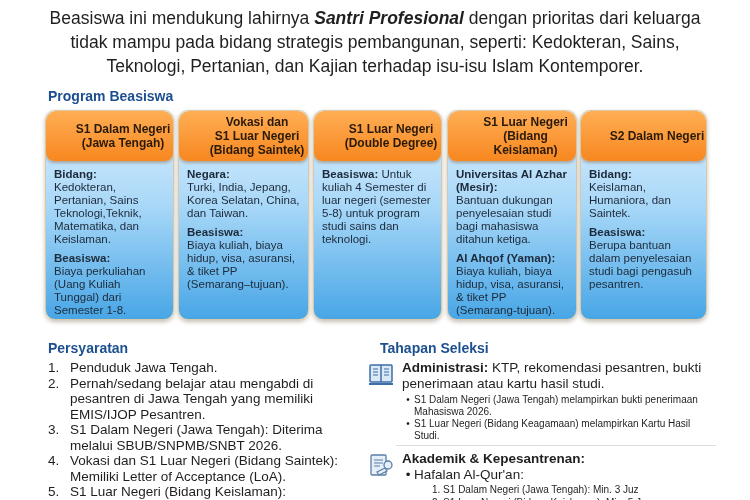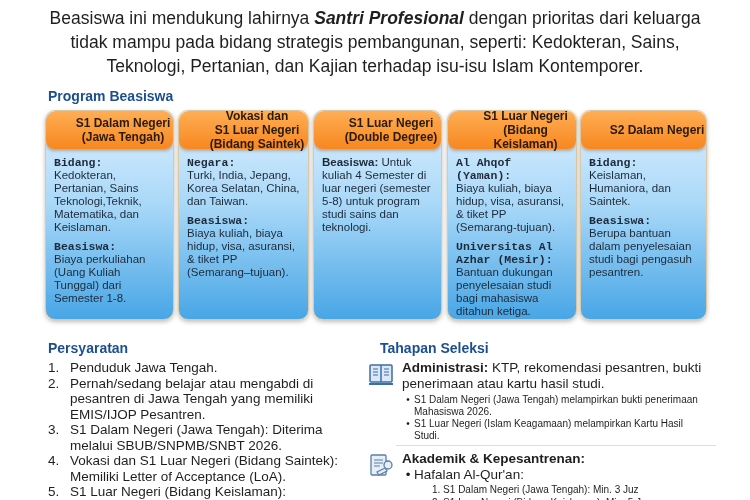--- a/index.html
+++ b/index.html
@@ -32,31 +32,31 @@
   }
   .cards { position:absolute; left:45px; top:110px; width:662px; height:212px; }
   .card {
     position:absolute; top:0; height:208px; border-radius:10px;
     background:linear-gradient(to bottom,#dcefff 0%,#a9d8f8 45%,#48a6e6 100%);
     box-shadow:0 2px 4px rgba(90,70,40,0.35);
     border:1px solid #d9c9a8;
     overflow:hidden;
   }
   .card-head {
-    height:38px; display:flex; align-items:center; justify-content:center;
+    height:50px; display:flex; align-items:center; justify-content:center;
     text-align:center; font-weight:bold; font-size:12px; line-height:14px; color:#2a1a0a;
     background:linear-gradient(to bottom,#ffae55 0%,#f7871f 100%);
     border-radius:10px 10px 8px 8px;
     box-shadow:0 2px 3px rgba(120,60,0,0.35);
     padding-left:27px;
   }
   .card-body {
     padding:7px 7px 0 8px; font-size:11.5px; line-height:13px; color:#1d2a3a;
   }
-  .card-body .lbl { font-weight:bold; display:block;font-family:Liberation Mono, monospace; }
+  .card-body .lbl { font-weight:bold; display:block; }
   .card-body .blk { margin-bottom:6px; }
   .card-body .inline-lbl { font-weight:bold; }
   .req {
     position:absolute; left:48px; top:360px; width:300px;
     font-size:13.5px; line-height:15.5px; color:#1f1f1f;
   }
   .req-item { display:flex; margin-bottom:0px; }
   .req-num { width:22px; flex:none; }
   .req-text { flex:1; }
   .steps { position:absolute; left:368px; top:360px; width:340px; color:#1f1f1f; }
@@ -125,22 +125,22 @@
   </div>
 
   <div class="card" style="left:402px; width:128px;">
     <div class="card-head">
       <div>
         <div>S1 Luar Negeri</div>
         <div>(Bidang Keislaman)</div>
       </div>
     </div>
     <div class="card-body">
+      <div class="blk"><span class="lbl">Universitas Al Azhar (Mesir):</span><span>Bantuan dukungan penyelesaian studi bagi mahasiswa ditahun ketiga.</span></div>
       <div class="blk"><span class="lbl">Al Ahqof (Yaman):</span><span>Biaya kuliah, biaya hidup, visa, asuransi, &amp; tiket PP (Semarang-tujuan).</span></div>
-      <div class="blk"><span class="lbl">Universitas Al Azhar (Mesir):</span><span>Bantuan dukungan penyelesaian studi bagi mahasiswa ditahun ketiga.</span></div>
     </div>
   </div>
 
   <div class="card" style="left:535px; width:125px;">
     <div class="card-head">
       <div>
         <div>S2 Dalam Negeri</div>
       </div>
     </div>
     <div class="card-body">
@@ -194,21 +194,21 @@
     </div>
     <div class="step-main">
       <b>Administrasi:</b><span> KTP, rekomendasi pesantren, bukti penerimaan atau kartu hasil studi.</span>
       <div class="step-sub">
         <div class="bullet-row">
             <span class="bullet-dot">•</span>
             <span>S1 Dalam Negeri (Jawa Tengah) melampirkan bukti penerimaan Mahasiswa 2026.</span>
           </div>
         <div class="bullet-row">
             <span class="bullet-dot">•</span>
-            <span>S1 Luar Negeri (Islam Keagamaan) melampirkan Kartu Hasil Studi.</span>
+            <span>S1 Luar Negeri (Bidang Keagamaan) melampirkan Kartu Hasil Studi.</span>
           </div>
       </div>
     </div>
   </div>
   <div class="divider" style="margin-left:28px;"></div>
   <div class="step">
     <div class="step-icon">
       <svg width="28" height="26" viewBox="0 0 28 26">
         <rect x="3" y="2" width="15" height="20" rx="1" fill="#e6eef7" stroke="#5b7fa8" stroke-width="1.3"></rect>
         <line x1="6" y1="7" x2="15" y2="7" stroke="#5b7fa8"></line>

